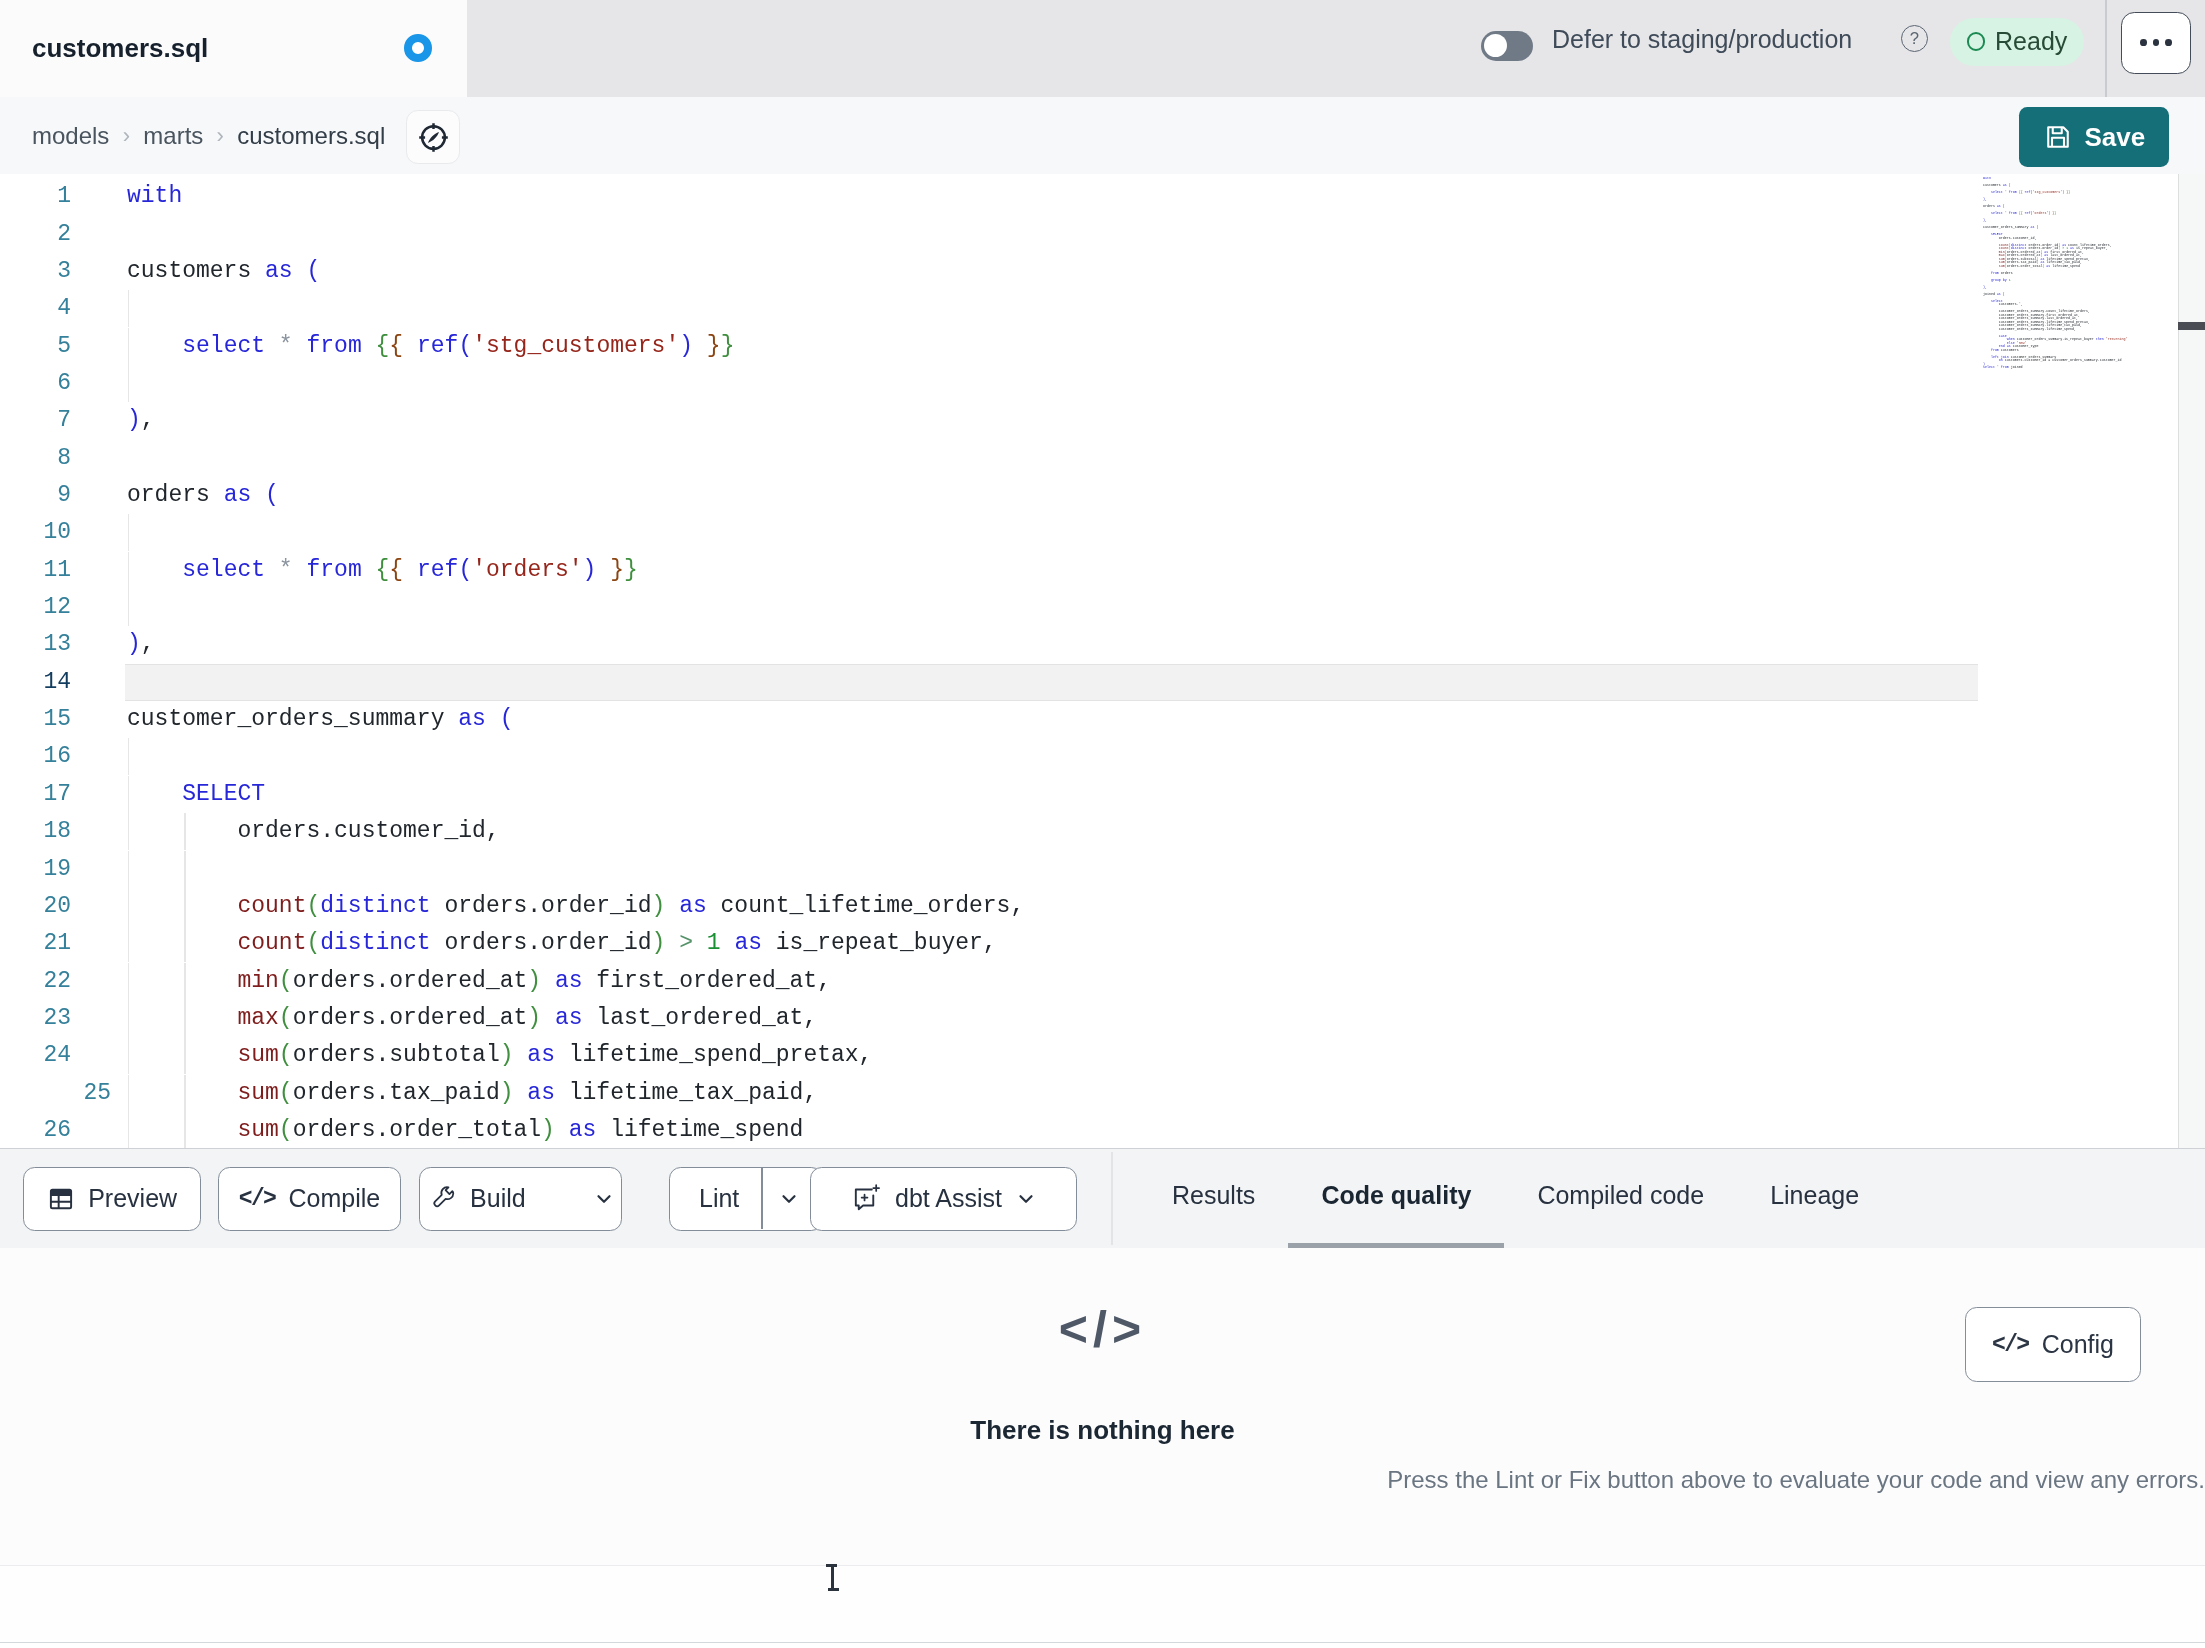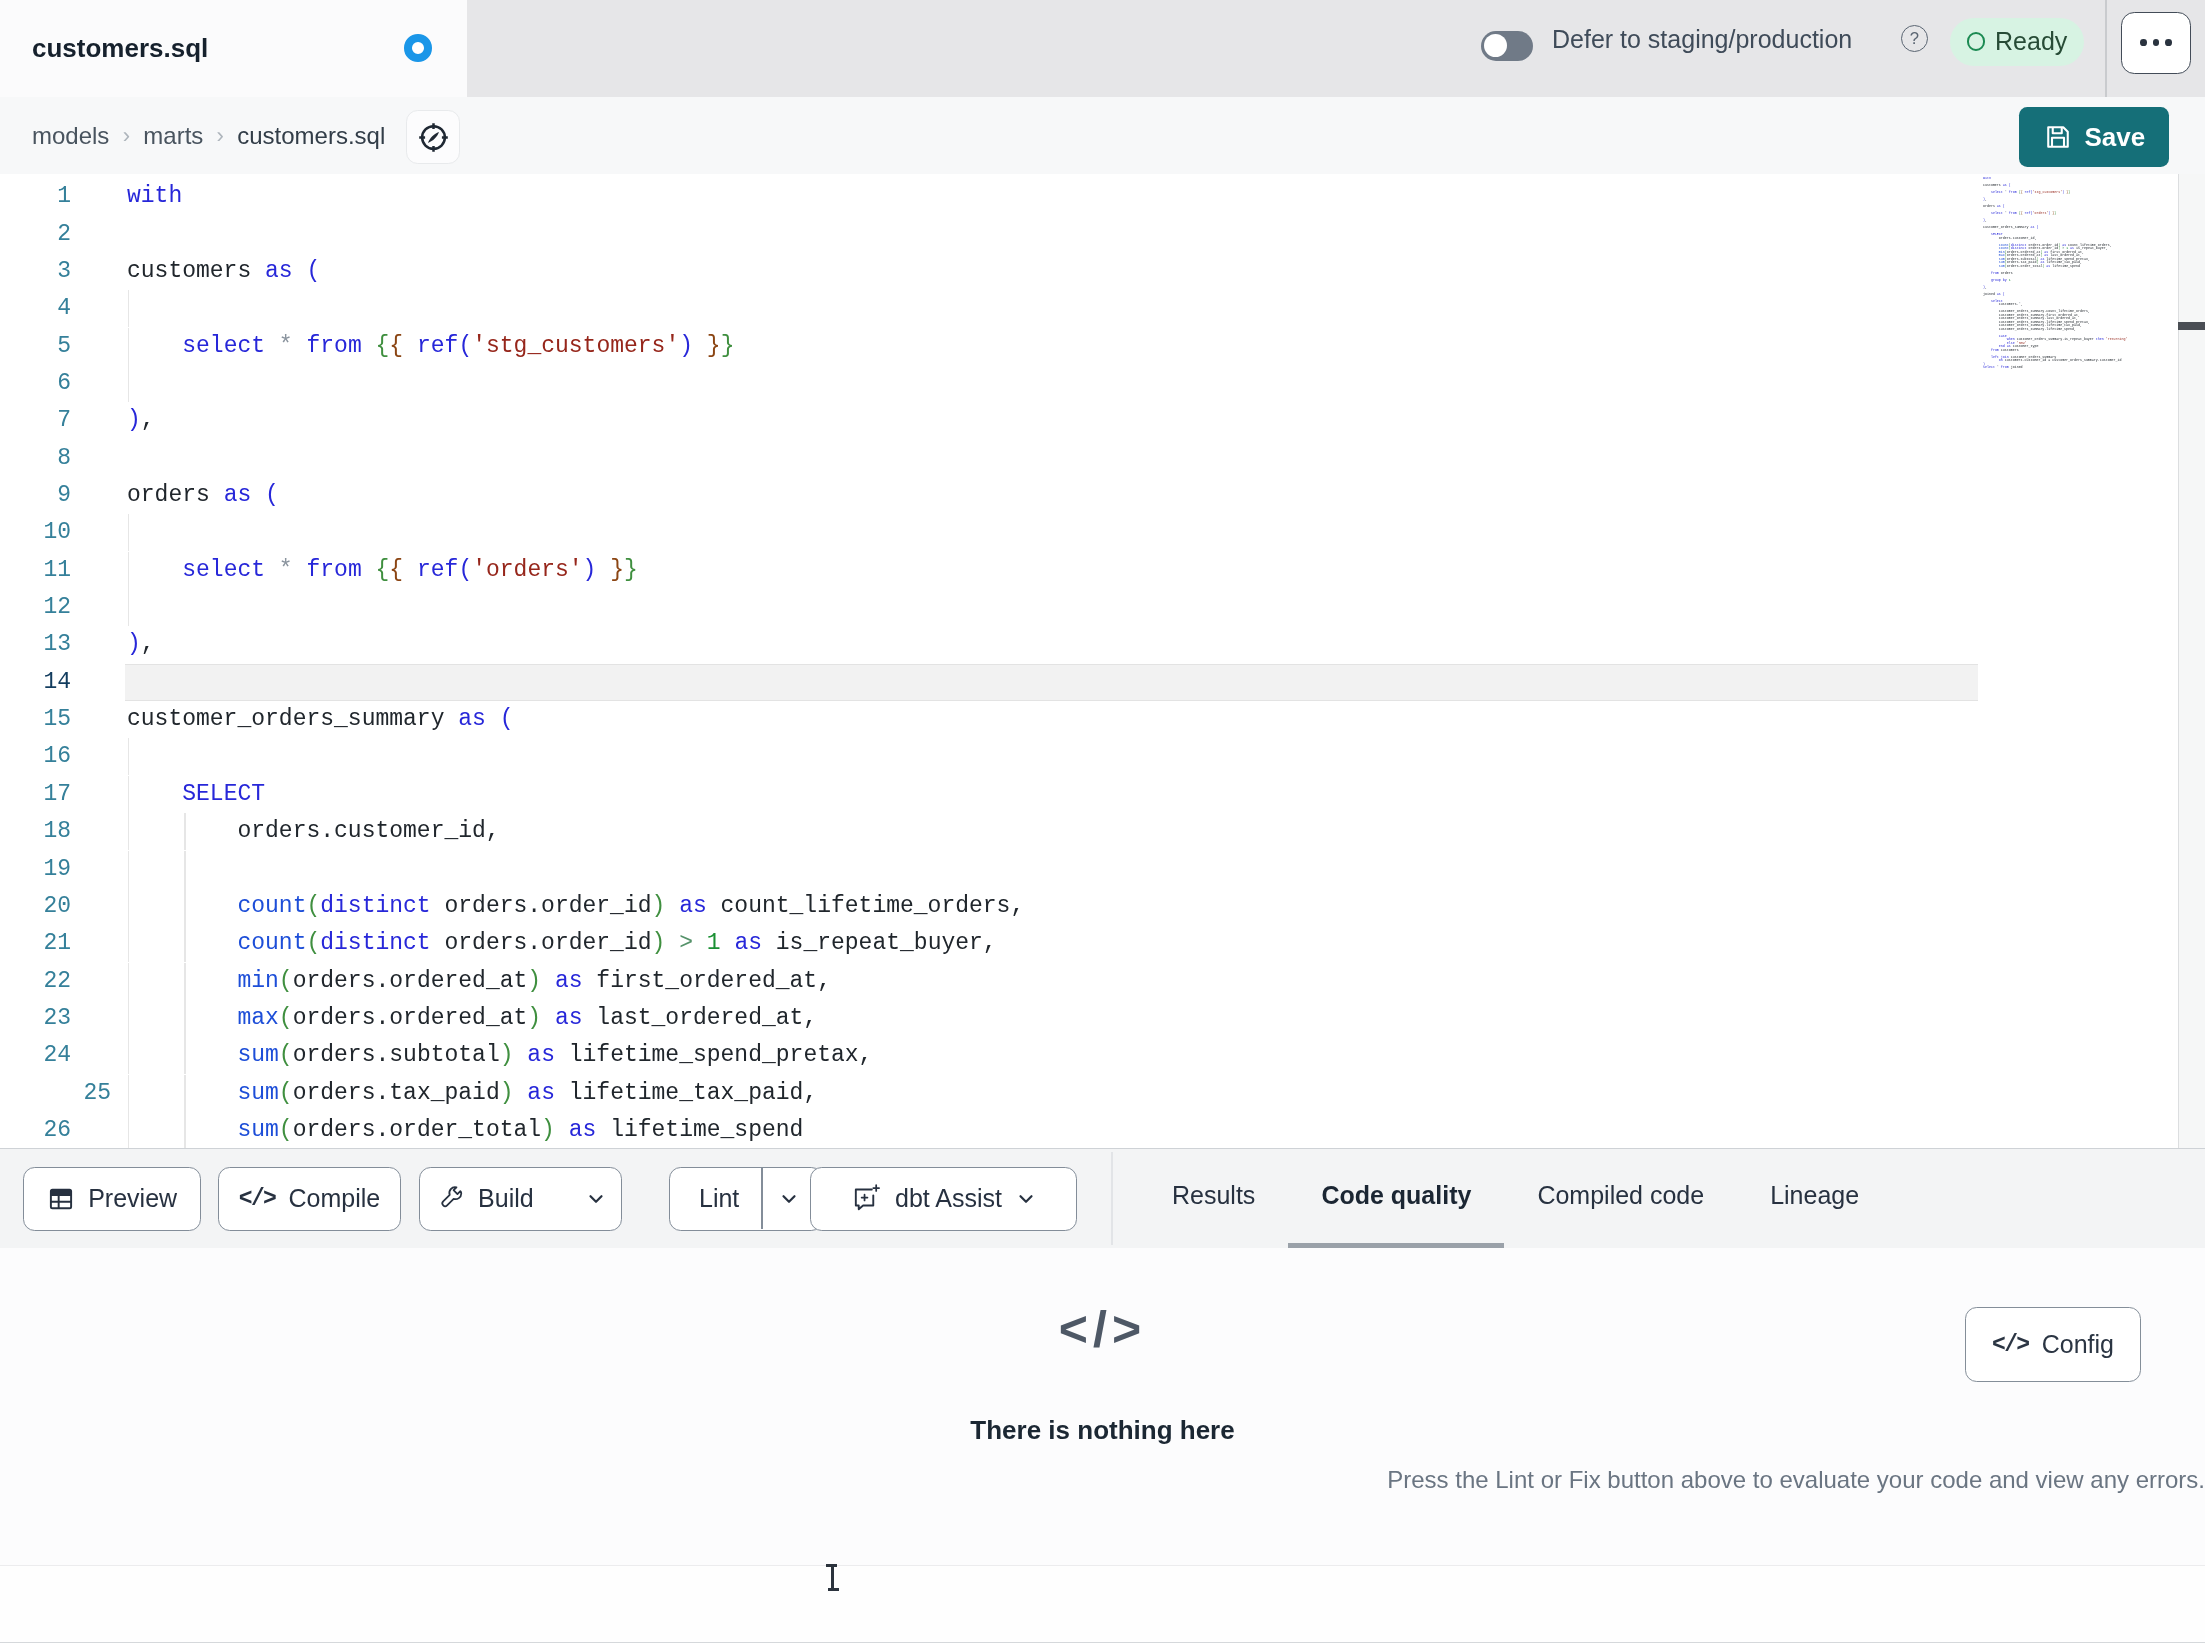--- a/index.html
+++ b/index.html
@@ -29,21 +29,21 @@
   
   #editor{left:0;top:174px;width:2205px;height:974px;background:#ffffff;overflow:hidden;}
   .ed-line,.gut-line{position:absolute;height:37px;line-height:37px;white-space:pre;
             font-family:"Liberation Mono",monospace;font-size:23px;}
   .gut-line{left:0;width:71px;text-align:right;color:#35809a;}
   .gut-line.cur{color:#123c5e;}
   .ed-line{left:127px;}
   .guide{position:absolute;top:0;bottom:0;width:1.7px;background:#e6e6e6;}
   #curline-band{left:125px;width:1853px;height:35px;background:#f2f2f2;
                 border-top:1.7px solid #e3e3e3;border-bottom:1.7px solid #e3e3e3;}
-  .tk-kw{color:#2727d9;} .tk-fn{color:#1d4ed8;} .tk-str{color:#96261b;} .tk-id{color:#20262c;}
+  .tk-kw{color:#2727d9;} .tk-fn{color:#7f1d1d;} .tk-str{color:#96261b;} .tk-id{color:#20262c;}
   .tk-b1{color:#2727d9;} .tk-b2{color:#3f8f3f;} .tk-b3{color:#8b4513;}
   .tk-op{color:#8a949e;} .tk-gt{color:#55926a;} .tk-num{color:#1a9033;}
 
   #minimap{left:1983px;top:3.3px;width:193px;height:200px;overflow:hidden;}
   #minimap .m-line{white-space:pre;font-family:"Liberation Mono",monospace;font-size:3.3px;line-height:3.5px;}
   #vscroll{left:2178px;top:0;width:27.5px;height:974px;background:#f6f7f7;border-left:0.8px solid #dcdee0;}
   #vthumb{left:2178px;top:148px;width:27.5px;height:7.5px;background:#4a4e54;}
 
   
   #toolrow{left:0;top:1148px;width:2205px;height:100px;background:#f3f4f5;border-top:1.7px solid #ced2d6;box-sizing:border-box;}
@@ -261,21 +261,21 @@
       </svg>
     </span>
     <span>Preview</span>
   </div>
 
   <div class="btn" style="left:218px;width:183px;">
     <span class="glyph">&lt;/&gt;</span>
     <span>Compile</span>
   </div>
 
-  <div class="btn" style="left:419px;width:203px;gap:8px;">
+  <div class="btn" style="left:419px;width:203px;gap:16px;">
     <span style="display:flex;align-items:center;gap:11.7px;padding:0 20px;">
       <span>
         <svg width="27" height="27" viewBox="0 0 40 40" fill="none" stroke="#273140" stroke-width="2.6" stroke-linejoin="round">
           <path d="M33 12.5a8.5 8.5 0 0 1-11.3 8L12 30.2a4.1 4.1 0 0 1-5.8-5.8l9.7-9.7A8.5 8.5 0 0 1 25.9 3.4l-4.3 4.3 5.7 5.7 4.3-4.3c.9 1 1.4 2.1 1.4 3.4z"></path>
         </svg>
       </span>
       <span>Build</span>
     </span>
     <span class="split"></span>
     <span style="padding:0 15px;">

